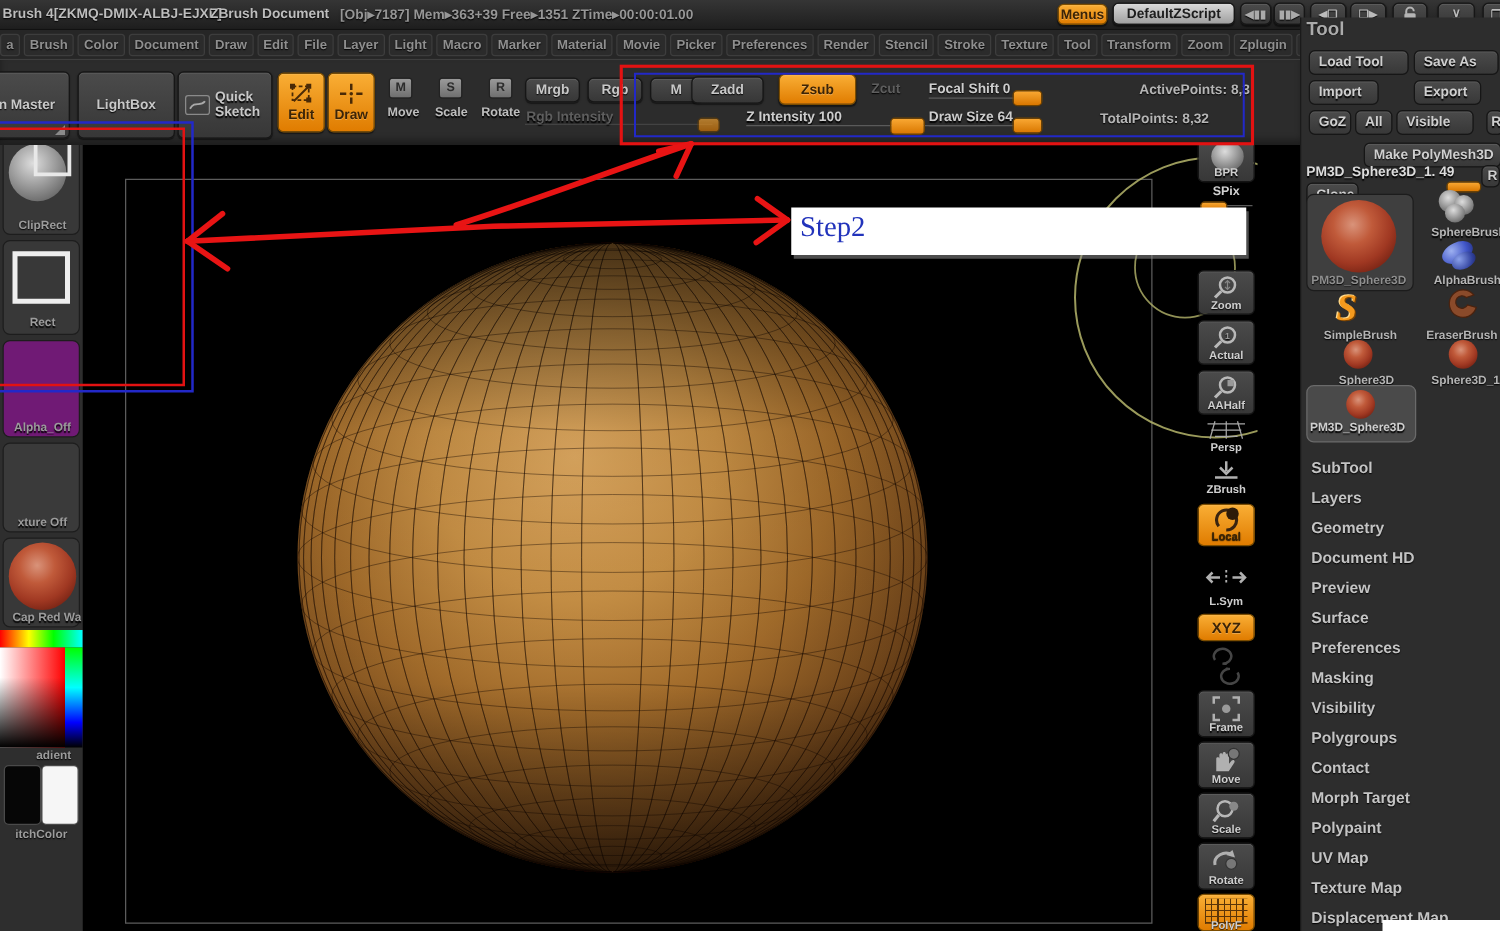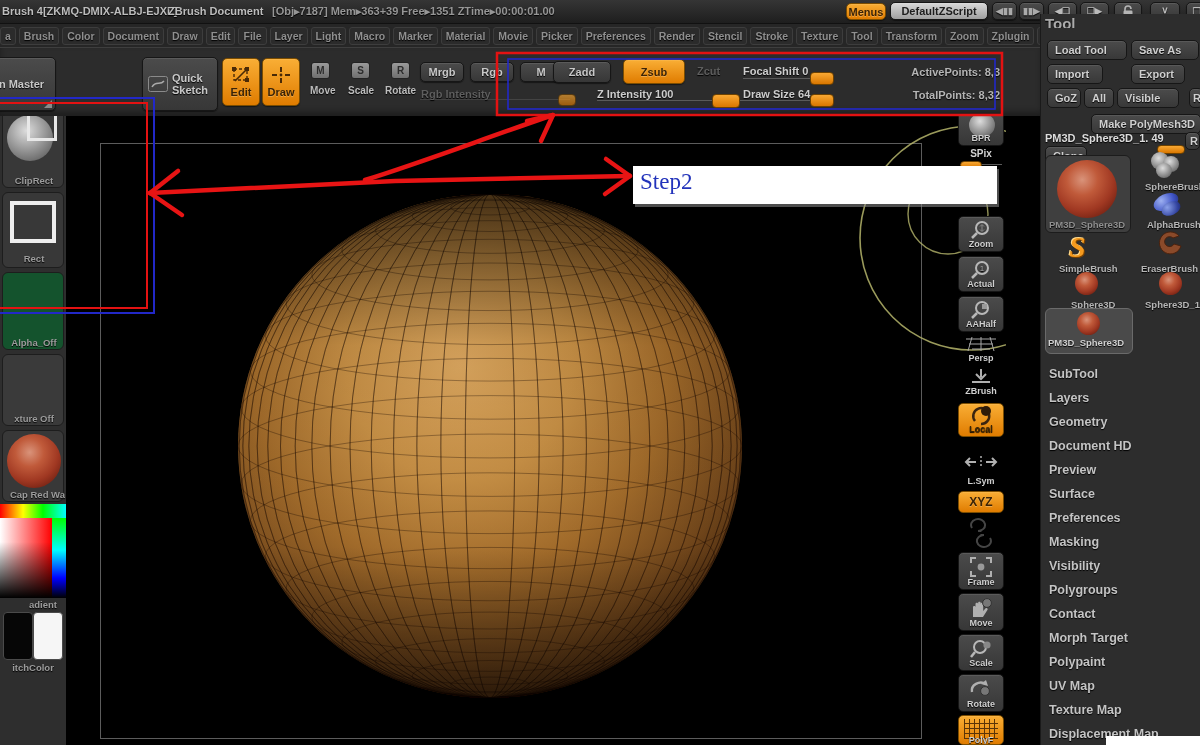--- a/index.html
+++ b/index.html
@@ -210,20 +210,21 @@
     <div class="menu-item">Zplugin</div>
 
     <div class="menu-item">Zscript</div>
   </div>
 
 <div id="shelf" class="abs" style="z-index:6;">
   <div class="zbtn col" style="left:-60px;top:9px;width:116px;height:54px;line-height:13px;text-align:center;">
     <span style="width:100px;">Projection Master</span>
     <span style="position:absolute;right:3px;bottom:2px;width:0;height:0;border-left:8px solid transparent;border-bottom:8px solid #8a8a8a;"></span>
   </div>
+  <div class="zbtn" style="left:62px;top:9px;width:78px;height:54px;">LightBox</div>
   <div class="zbtn" style="left:142px;top:9px;width:76px;height:54px;gap:4px;text-align:left;line-height:12px;">
     <svg width="20" height="16" viewBox="0 0 20 16">
       <rect x="0.5" y="0.5" width="19" height="15" rx="2" fill="none" stroke="#8a8a8a"></rect>
       <path d="M4,11 C8,4 12,10 16,5" fill="none" stroke="#aaa" stroke-width="1.5"></path>
     </svg>
     <span style="width:40px;">Quick Sketch</span>
   </div>
   <div class="zbtn orange col" style="left:222px;top:10px;width:38px;height:48px;gap:2px;">
     <svg width="20" height="18" viewBox="0 0 20 18">
       <rect x="3" y="3" width="13" height="11" fill="none" stroke="#4a2a06" stroke-width="1.4" stroke-dasharray="3,2"></rect>
@@ -284,35 +285,35 @@
   <div class="knob" style="left:810px;top:24px;width:22px;height:11px;"></div>
 
   <div class="shelf-label" style="left:743px;top:40px;">
     <span>Draw Size</span>
     <span>64</span>
   </div>
   <div class="track" style="left:743px;top:52px;width:90px;"></div>
   <div class="knob" style="left:810px;top:46px;width:22px;height:11px;"></div>
 
   <div class="shelf-label" style="left:880px;top:18px;width:120px;text-align:right;color:#b5b5b5;">ActivePoints: 8,3</div>
-  <div class="shelf-label" style="left:880px;top:41px;width:120px;text-align:right;color:#b5b5b5;">TotalPoints: 8,32</div>
+  <div class="shelf-label" style="left:880px;top:41px;width:120px;color:#b5b5b5;">TotalPoints: 8,32</div>
 </div>
 
 <div class="abs" style="left:0;top:115px;width:66px;height:630px;background:#2e2e2e;z-index:4;"></div>
 
 <div class="side-btn" style="left:2px;top:108px;width:62px;height:80px;z-index:5;">
   <div class="abs sphere-gray" style="left:4px;top:6px;width:46px;height:46px;"></div>
   <div class="abs" style="left:24px;top:2px;width:30px;height:30px;border:3px solid #e8e8e8;box-sizing:border-box;"></div>
   <div class="side-label" style="left:0;top:66px;">ClipRect</div>
 </div>
 <div class="side-btn" style="left:2px;top:192px;width:62px;height:76px;z-index:5;">
   <div class="abs" style="left:7px;top:8px;width:46px;height:42px;border:4px solid #eee;box-sizing:border-box;"></div>
   <div class="side-label" style="left:0;top:60px;">Rect</div>
 </div>
-<div class="side-btn" style="left:2px;top:272px;width:62px;height:78px;z-index:5;background:#14532d;">
+<div class="side-btn" style="left:2px;top:272px;width:62px;height:78px;z-index:5;background:#701a75;">
   <div class="side-label" style="left:0;top:64px;">Alpha_Off</div>
 </div>
 <div class="side-btn" style="left:2px;top:354px;width:62px;height:72px;z-index:5;background:#3a3a3a;">
   <div class="side-label" style="left:0;top:58px;">xture Off</div>
 </div>
 <div class="side-btn" style="left:2px;top:430px;width:62px;height:72px;z-index:5;">
   <div class="abs sphere-red" style="left:4px;top:3px;width:54px;height:54px;"></div>
   <div class="side-label" style="left:0;top:58px;text-align:right;">Cap Red Wa</div>
 </div>
 <div class="abs" style="left:0;top:504px;width:66px;height:94px;z-index:5;">

